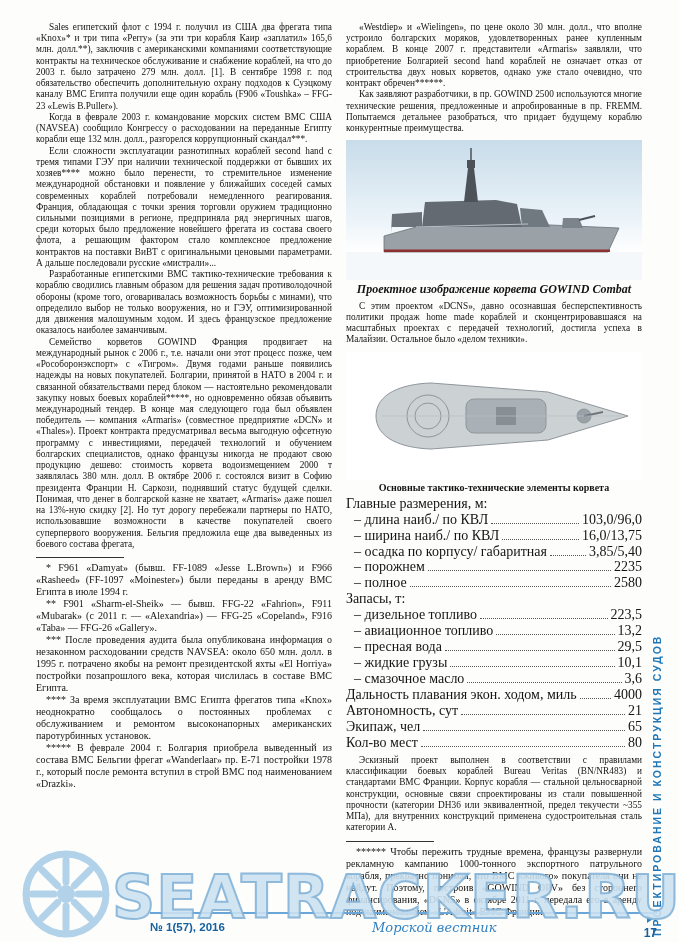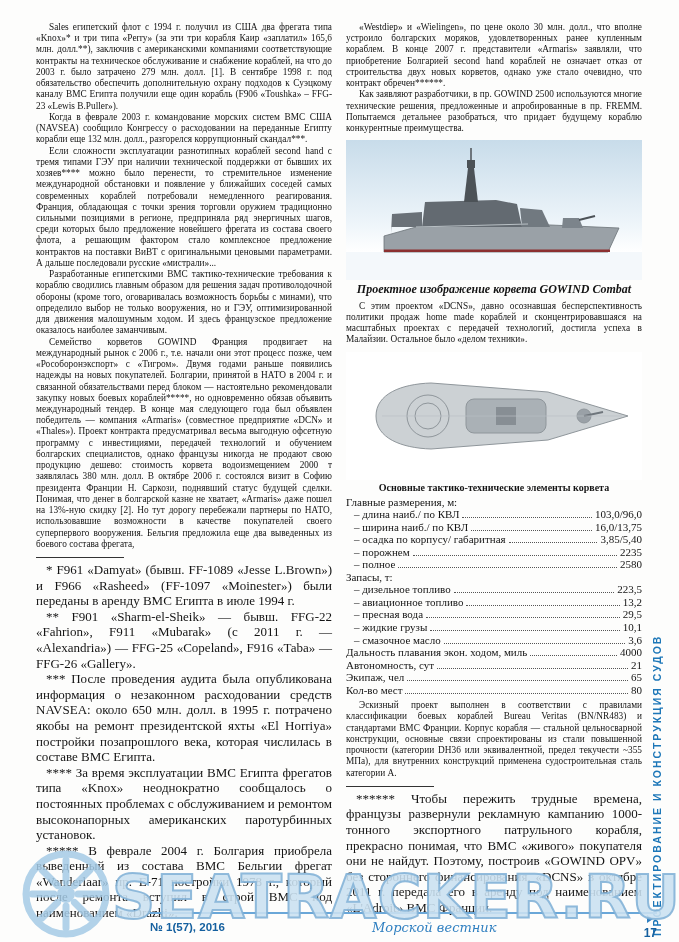--- a/index.html
+++ b/index.html
@@ -5,27 +5,27 @@
   html,body{margin:0;padding:0;}
   body{
     width:679px;height:942px;position:relative;overflow:hidden;
     background:#fdfdfc;color:#141414;
     font-family:"Liberation Serif", serif;
   }
   .columns{position:absolute;top:22px;left:36px;width:606px;display:flex;gap:14px;}
   .col{width:296px;}
   p.body{font-size:9.3px;line-height:1.21;text-align:justify;margin:0;text-indent:13px;hyphens:auto;}
   .fn-rule{width:88px;border-top:1px solid #333;margin:7px 0 4px;}
-  .footnotes p{font-size:13px;line-height:1.2;text-align:justify;margin:0;text-indent:10px;hyphens:auto;}
+  .footnotes p{font-size:10px;line-height:1.2;text-align:justify;margin:0;text-indent:10px;hyphens:auto;}
   .figure{margin:6px 0 2px;}
   .figure svg{display:block;}
   .caption{font-size:12px;font-weight:bold;font-style:italic;text-align:center;margin:2px 0 4px;line-height:1.2;}
   .spec{margin-top:2px;}
   .spec-title{font-size:10px;font-weight:bold;text-align:center;margin:2px 0 3px;}
-  .spec-row{display:flex;align-items:baseline;font-size:11px;line-height:1.14;}
+  .spec-row{display:flex;align-items:baseline;font-size:14px;line-height:1.14;}
   .spec-row.indent{padding-left:8px;}
   .spec-dots{flex:1;border-bottom:1px dotted #555;margin:0 3px 2px;min-width:8px;}
   .spec-value{white-space:nowrap;}
   .sidebar-vertical{
     position:absolute;left:651px;top:936px;width:352px;height:16px;
     transform:rotate(-90deg);transform-origin:0 0;
     font-family:"Liberation Sans", sans-serif;font-weight:bold;
     font-size:10.5px;letter-spacing:2px;color:#1d77b8;white-space:nowrap;
   }
   .footer{

